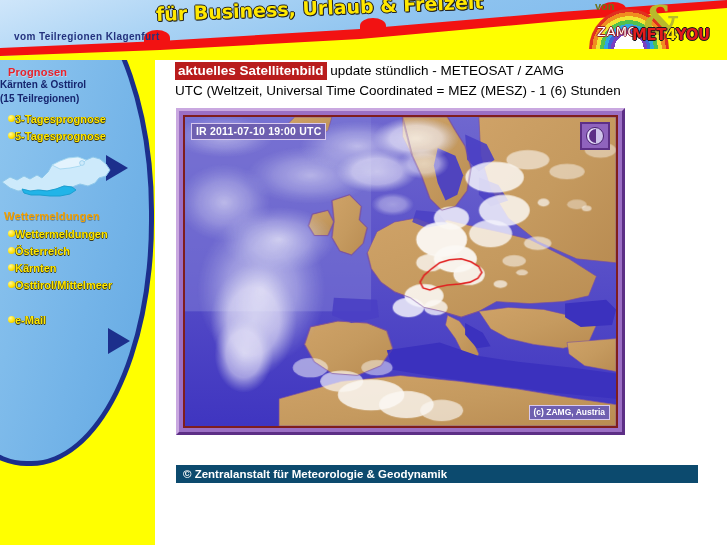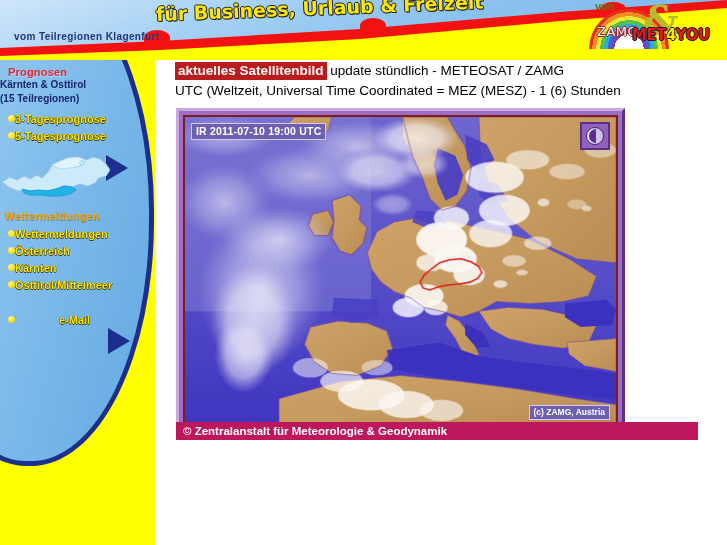--- a/index.html
+++ b/index.html
@@ -134,21 +134,21 @@
   }
   .dot{
     width:7px;height:7px;border-radius:50%;
     background:radial-gradient(circle at 35% 30%,#fff79a,#ffe100 60%,#d8a600);
     flex:0 0 auto;
   }
   .nav-label{
     font-size:11px;font-weight:bold;color:#ffe800;white-space:nowrap;
     text-shadow:-.5px 0 #3a3a20,0 -.5px #3a3a20,.5px 0 #3a3a20,0 .5px #3a3a20;
   }
-  .nav-label.plain{color:#ffe800;margin-left:44px;}
+  .nav-label.plain{color:#ffe800;}
 
   
   .at-map{position:relative;width:118px;height:52px;margin:6px 0 8px 0;}
 
   
   .main{position:absolute;left:175px;top:62px;width:545px;}
   .line1{font-size:13.5px;color:#000;white-space:nowrap;line-height:18px;}
   .hl{
     background:#b91c1c;color:#ffffff;font-weight:bold;padding:1px 3px 2px 3px;
   }
@@ -196,22 +196,22 @@
     border:1px solid #4a2470;box-sizing:border-box;
     position:relative;overflow:hidden;
   }
   .moon::after{
     content:"";position:absolute;left:2px;top:1px;width:7px;height:14px;
     background:#5d2f86;border-radius:7px 0 0 7px;
   }
 
   
   .copy-bar{
-    position:absolute;left:176px;top:422px;width:522px;height:18px;
-    background:#be185d;color:#ffffff;
+    position:absolute;left:176px;top:465px;width:522px;height:18px;
+    background:#0c4a6e;color:#ffffff;
     font-size:11.5px;font-weight:bold;
     display:flex;align-items:center;gap:26px;
     padding-left:7px;box-sizing:border-box;white-space:nowrap;
   }
 </style>
 </head>
 <body>
 
 <div id="stage">
 

